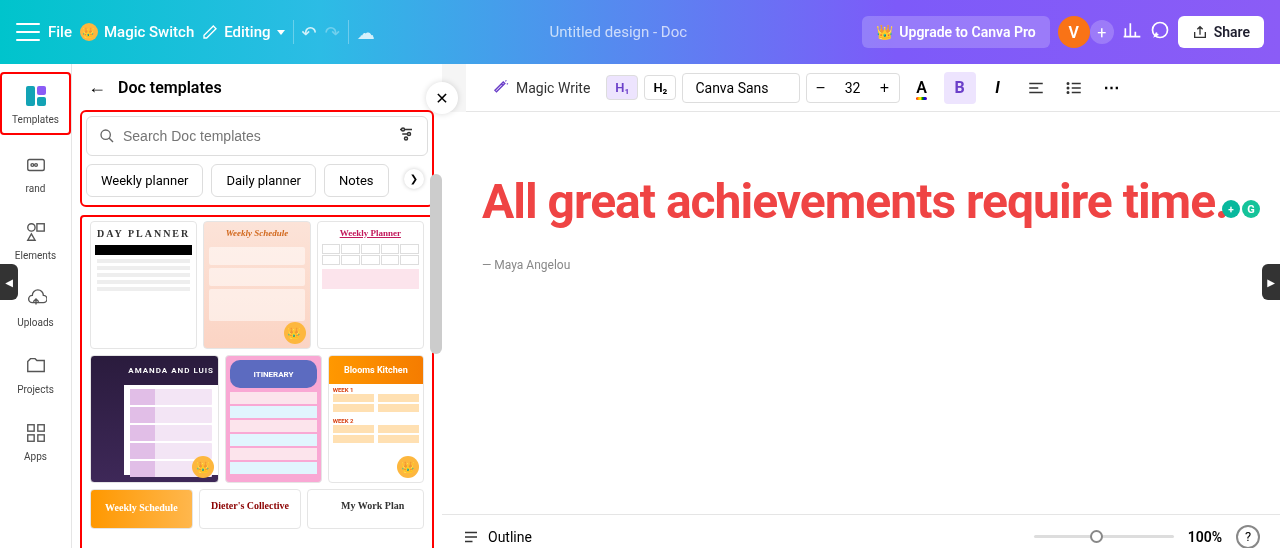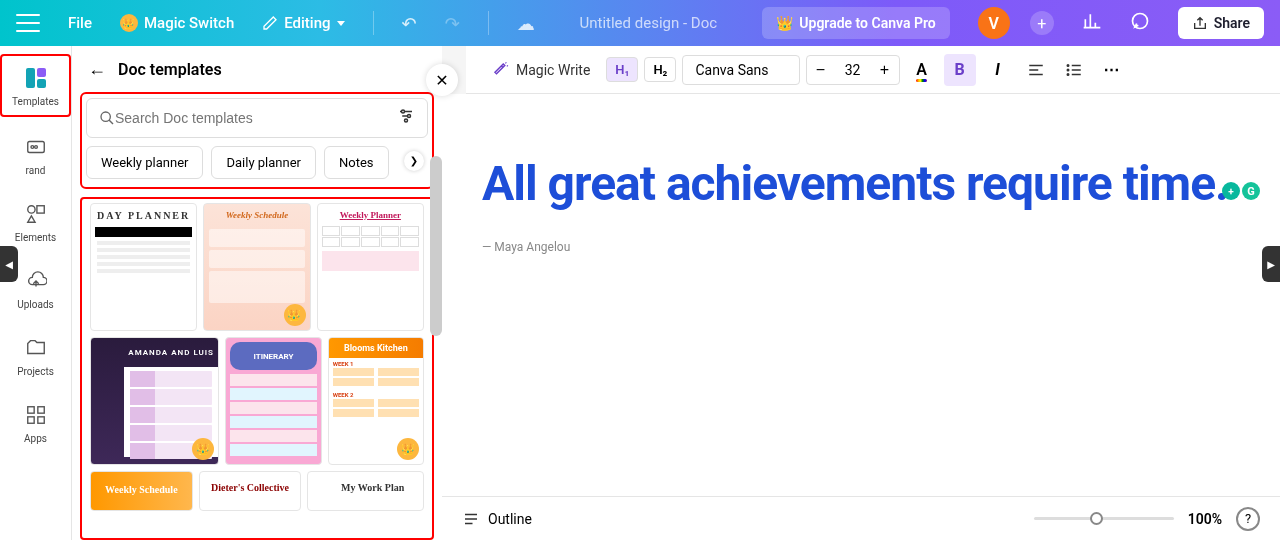--- a/index.html
+++ b/index.html
@@ -1,25 +1,25 @@
 <!DOCTYPE html>
 <html><head>
   <meta charset="utf-8">
   <style>
     * { margin: 0; padding: 0; box-sizing: border-box; }
     body { font-family: -apple-system, BlinkMacSystemFont, "Segoe UI", Roboto, sans-serif; overflow: hidden; width: 1280px; height: 548px; }
     
     
     .topbar {
-      height: 46px;
+      height: 64px;
       background: linear-gradient(90deg, #00c4cc 0%, #2cbce5 25%, #7d5af9 70%, #8b5cf6 100%);
       display: flex;
       align-items: center;
       padding: 0 16px;
-      gap: 28px;
+      gap: 8px;
     }
     .hamburger { width: 24px; height: 18px; display: flex; flex-direction: column; justify-content: space-between; cursor: pointer; }
     .hamburger span { height: 2px; background: #fff; border-radius: 1px; }
     .topbar-item { color: #fff; font-size: 15px; font-weight: 500; display: flex; align-items: center; gap: 6px; cursor: pointer; }
     .crown-badge { width: 18px; height: 18px; background: #fdb73e; border-radius: 50%; display: flex; align-items: center; justify-content: center; font-size: 10px; }
     .chevron-down { width: 0; height: 0; border-left: 4px solid transparent; border-right: 4px solid transparent; border-top: 5px solid #fff; }
     .topbar-divider { width: 1px; height: 24px; background: rgba(255,255,255,0.3); }
     .topbar-icon { font-size: 18px; color: rgba(255,255,255,0.8); cursor: pointer; }
     .doc-title { color: rgba(255,255,255,0.7); font-size: 15px; flex: 1; text-align: center; }
     .upgrade-btn { background: rgba(255,255,255,0.2); padding: 8px 14px; border-radius: 6px; color: #fff; font-size: 14px; font-weight: 600; display: flex; align-items: center; gap: 6px; cursor: pointer; }
@@ -37,21 +37,21 @@
     .rail-icon { width: 28px; height: 28px; display: flex; align-items: center; justify-content: center; }
     .rail-label { font-size: 10px; color: #444; }
     .rail-collapse { position: absolute; left: 0; top: 200px; width: 18px; height: 36px; background: #333; border-radius: 0 6px 6px 0; display: flex; align-items: center; justify-content: center; color: #fff; font-size: 10px; cursor: pointer; }
     
     
     .side-panel { width: 370px; background: #fff; display: flex; flex-direction: column; position: relative; }
     .panel-header { display: flex; align-items: center; gap: 12px; padding: 12px 16px; }
     .panel-back { font-size: 18px; cursor: pointer; }
     .panel-title { font-size: 16px; font-weight: 600; }
     .search-wrap { margin: 0 8px 8px; border: 2px solid red; border-radius: 6px; padding: 4px; }
-    .search-box { display: flex; align-items: center; padding: 8px 12px; border: 1px solid #ddd; border-radius: 6px; }
+    .search-box { display: flex; align-items: center; gap: 8px; padding: 8px 12px; border: 1px solid #ddd; border-radius: 6px; }
     .search-input { border: none; outline: none; flex: 1; font-size: 14px; background: transparent; }
     .filter-icon { font-size: 16px; cursor: pointer; }
     .chip-row { display: flex; gap: 8px; padding: 8px 0 4px; overflow: hidden; position: relative; }
     .chip { padding: 8px 14px; border: 1px solid #ddd; border-radius: 6px; font-size: 13px; white-space: nowrap; cursor: pointer; background: #fff; }
     .chip-scroll { position: absolute; right: 4px; top: 50%; transform: translateY(-50%); width: 20px; height: 20px; background: #fff; box-shadow: 0 0 4px rgba(0,0,0,0.2); border-radius: 50%; display: flex; align-items: center; justify-content: center; font-size: 10px; cursor: pointer; }
     
     .templates-grid { padding: 4px 8px; margin: 0 8px; border: 2px solid red; border-radius: 4px; flex: 1; overflow-y: auto; }
     .tgrid-row { display: flex; gap: 6px; margin-bottom: 6px; }
     .tcard { flex: 1; height: 128px; border-radius: 4px; position: relative; cursor: pointer; overflow: hidden; border: 1px solid #e5e5e5; }
     .tcard .premium { position: absolute; bottom: 4px; right: 4px; width: 22px; height: 22px; background: #fdb73e; border-radius: 50%; display: flex; align-items: center; justify-content: center; font-size: 11px; }
@@ -74,21 +74,21 @@
     .et-size { display: flex; align-items: center; border: 1px solid #ddd; border-radius: 4px; }
     .et-size button { width: 28px; height: 28px; background: none; border: none; font-size: 16px; cursor: pointer; }
     .et-size .val { width: 36px; text-align: center; font-size: 14px; }
     .et-iconbtn { width: 32px; height: 32px; display: flex; align-items: center; justify-content: center; cursor: pointer; border-radius: 4px; font-size: 16px; font-weight: 700; }
     .et-iconbtn.active-bold { background: #ede4fe; color: #6b3fc9; }
     .color-a { position: relative; font-size: 16px; font-weight: 600; }
     .color-a::after { content: ''; position: absolute; bottom: -3px; left: 0; right: 0; height: 3px; background: linear-gradient(90deg, red, orange, yellow, green, blue, purple); border-radius: 2px; }
     
     
     .doc-body { flex: 1; background: #fff; padding: 60px 40px 24px; overflow: hidden; position: relative; }
-    .doc-quote { font-size: 48px; font-weight: 700; color: #1d4ed8; line-height: 1.25; letter-spacing: -1px; }
+    .doc-quote { font-size: 48px; font-weight: 700; color: #ef4444; line-height: 1.25; letter-spacing: -1px; }
     .doc-author { font-size: 12px; color: #888; margin-top: 26px; }
     .grammar-badges { position: absolute; top: 88px; right: 20px; display: flex; gap: 2px; }
     .gbadge1 { width: 18px; height: 18px; background: #08b89d; border-radius: 50%; display:flex;align-items:center;justify-content:center;color:#fff;font-size:10px;font-weight:700; }
     .gbadge2 { width: 18px; height: 18px; background: #15c39a; border-radius: 50%; display:flex;align-items:center;justify-content:center;color:#fff;font-size:11px;font-weight:700; }
     .side-handle-r { position: absolute; right: 0; top: 200px; width: 18px; height: 36px; background: #333; border-radius: 6px 0 0 6px; display: flex; align-items: center; justify-content: center; color: #fff; font-size: 10px; cursor: pointer; }
     
     
     .bottom-bar { height: 44px; border-top: 1px solid #e5e5e5; background: #fff; display: flex; align-items: center; padding: 0 20px; gap: 2px; }
     .outline-btn { display: flex; align-items: center; gap: 8px; font-size: 14px; cursor: pointer; }
     .zoom-slider { flex: 0 0 140px; display: flex; align-items: center; }
@@ -113,21 +113,21 @@
     .t3 .pink { height: 20px; background: #fce4ec; margin: 4px; }
     .t4 { background: linear-gradient(#2a1b3d, #3e2858); padding-left: 33px; }
     .t4 .tc-title { color: #fff; font-size: 8px; letter-spacing: 1px; padding: 10px 4px; }
     .t4 .rows .r { height: 16px; background: #f3e5f5; margin: 2px 4px; border-radius: 1px; display:flex; }
     .t4 .rows .r .lbl { width: 30%; background: #e1bee7; font-size: 5px; padding:1px; }
     .t5 { background: #f9a8d4; }
     .t5 .hdr { height: 28px; background: #5c6bc0; color: #fff; font-size: 8px; font-weight: 700; display: flex; align-items: center; justify-content: center; border-radius: 10px; margin: 4px; }
     .t5 .tr { height: 12px; background: #fce4ec; margin: 2px 4px; }
     .t5 .tr.alt { background: #e1f5fe; }
     .t6 { background: #fff; }
-    .t6 .hdr { height: 20px; background: linear-gradient(90deg,#ff9800,#f57c00); color: #fff; font-size: 9px; font-weight: 700; display: flex; align-items: center; justify-content: center; }
+    .t6 .hdr { height: 28px; background: linear-gradient(90deg,#ff9800,#f57c00); color: #fff; font-size: 9px; font-weight: 700; display: flex; align-items: center; justify-content: center; }
     .t6 .sec { padding: 2px 4px; }
     .t6 .slabel { font-size: 6px; color: #d84315; font-weight: 700; }
     .t6 .srow { display: flex; gap: 4px; }
     .t6 .sbox { flex:1; height: 8px; background: #ffe0b2; margin: 1px 0; }
     .t7 { height: 40px !important; background: linear-gradient(90deg, #ff9800, #ffb74d); }
     .t7 .tc-title { color: #fff; font-family: cursive; font-size: 10px; padding-top: 12px; }
     .t8 { height: 40px !important; background: #fff; }
     .t8 .tc-title { color: #8b0000; font-family: serif; font-size: 10px; padding-top: 10px; }
     .t9 { height: 40px !important; background: #fff; padding-left: 14px; }
     .t9 .tc-title { color: #333; font-family: serif; font-size: 10px; padding-top: 10px; }

